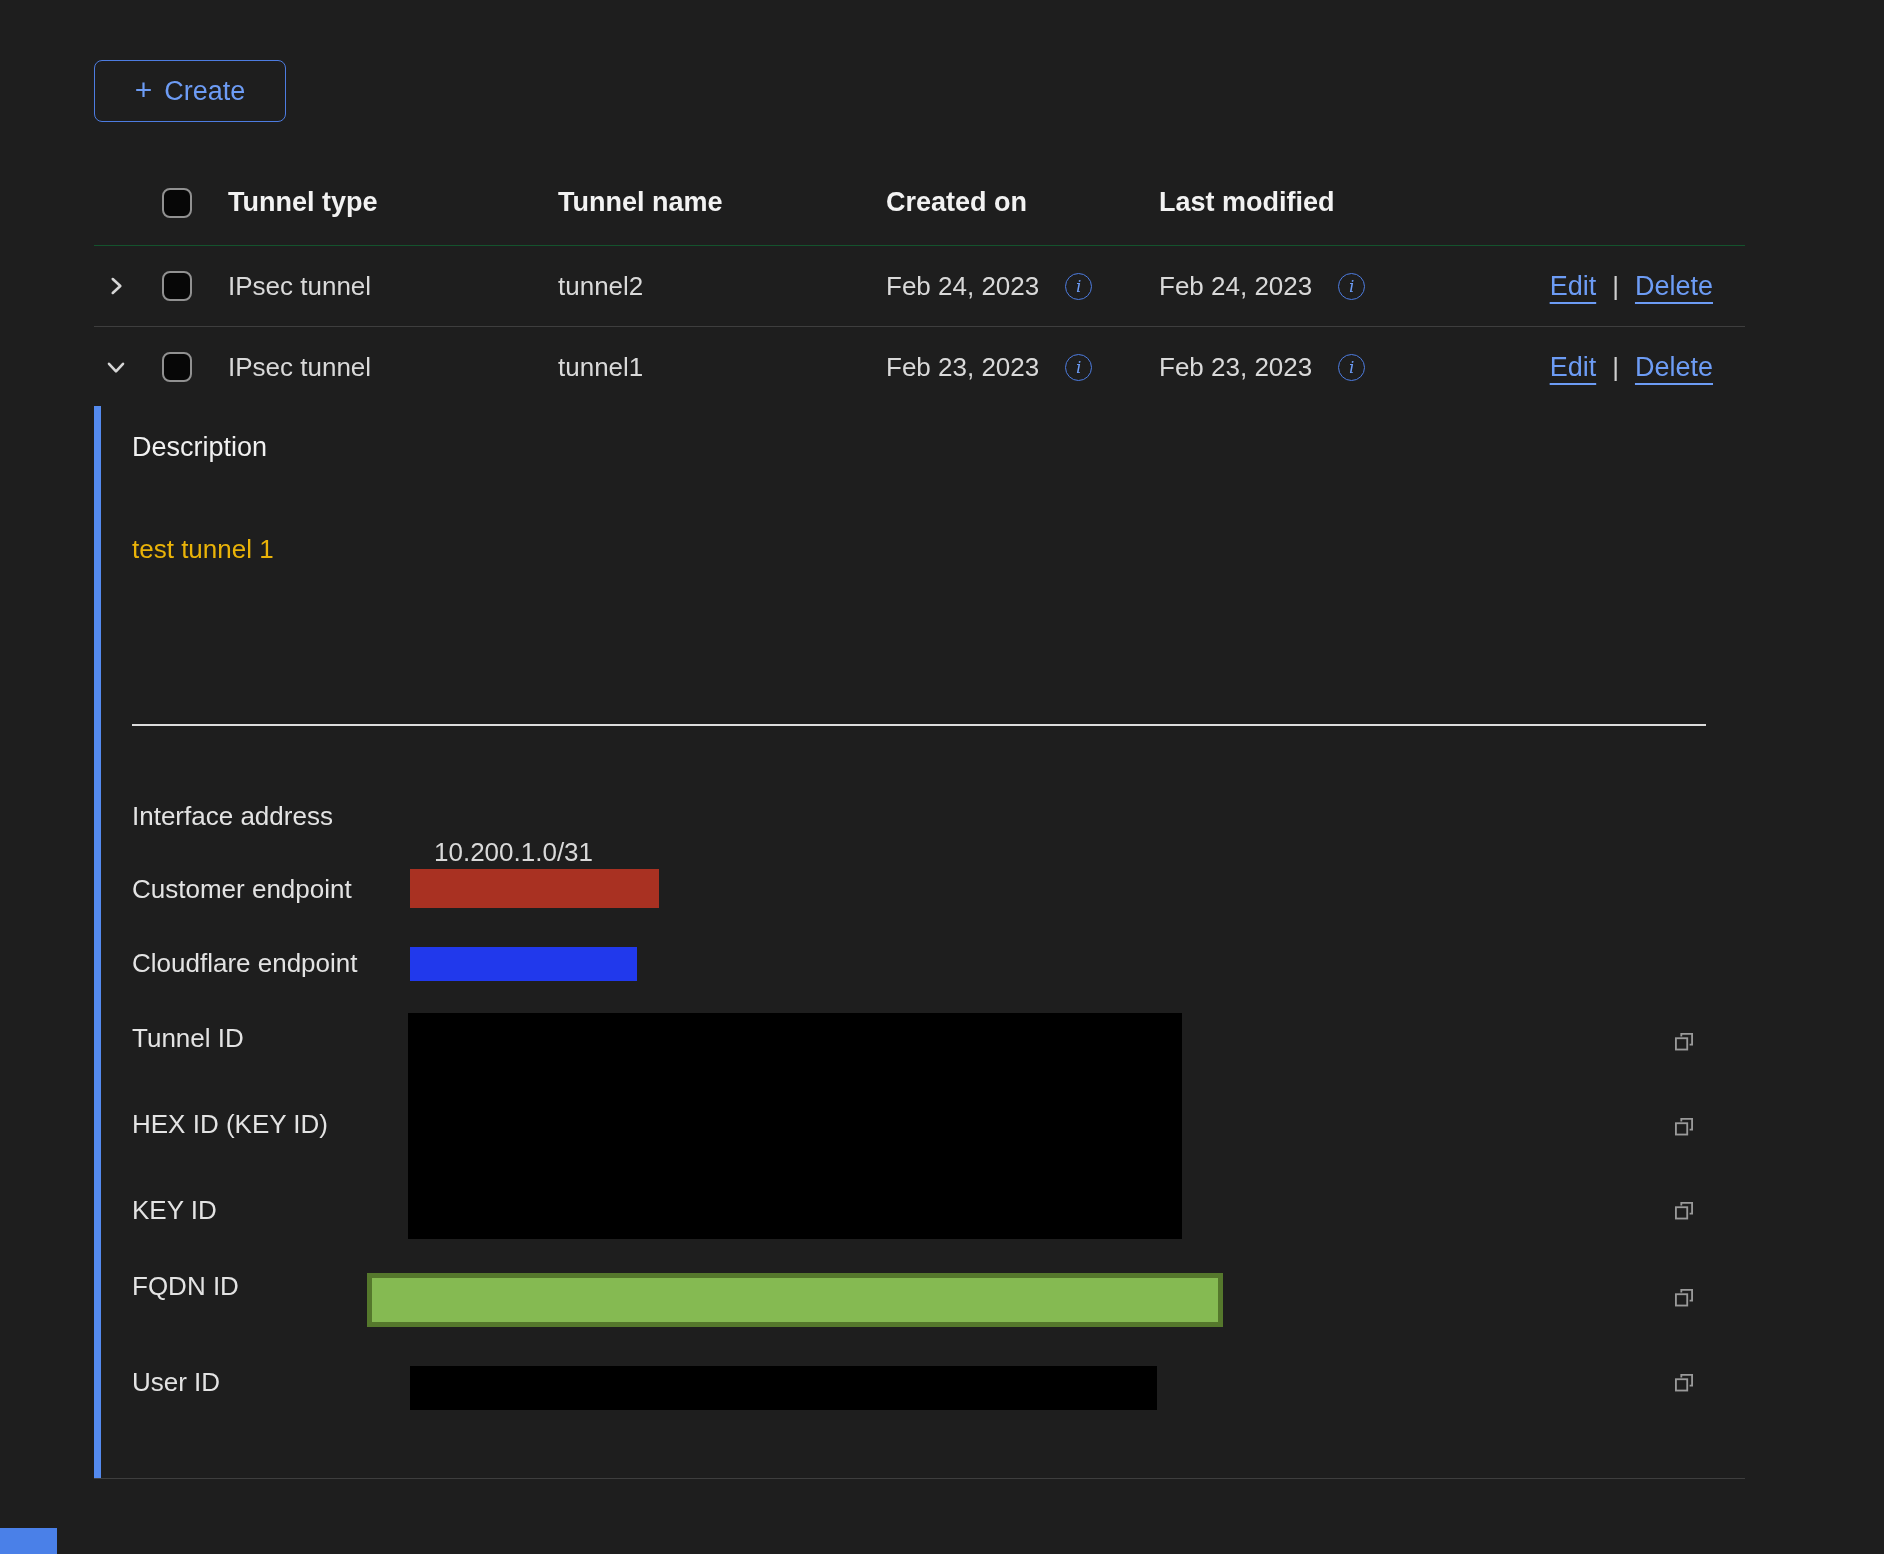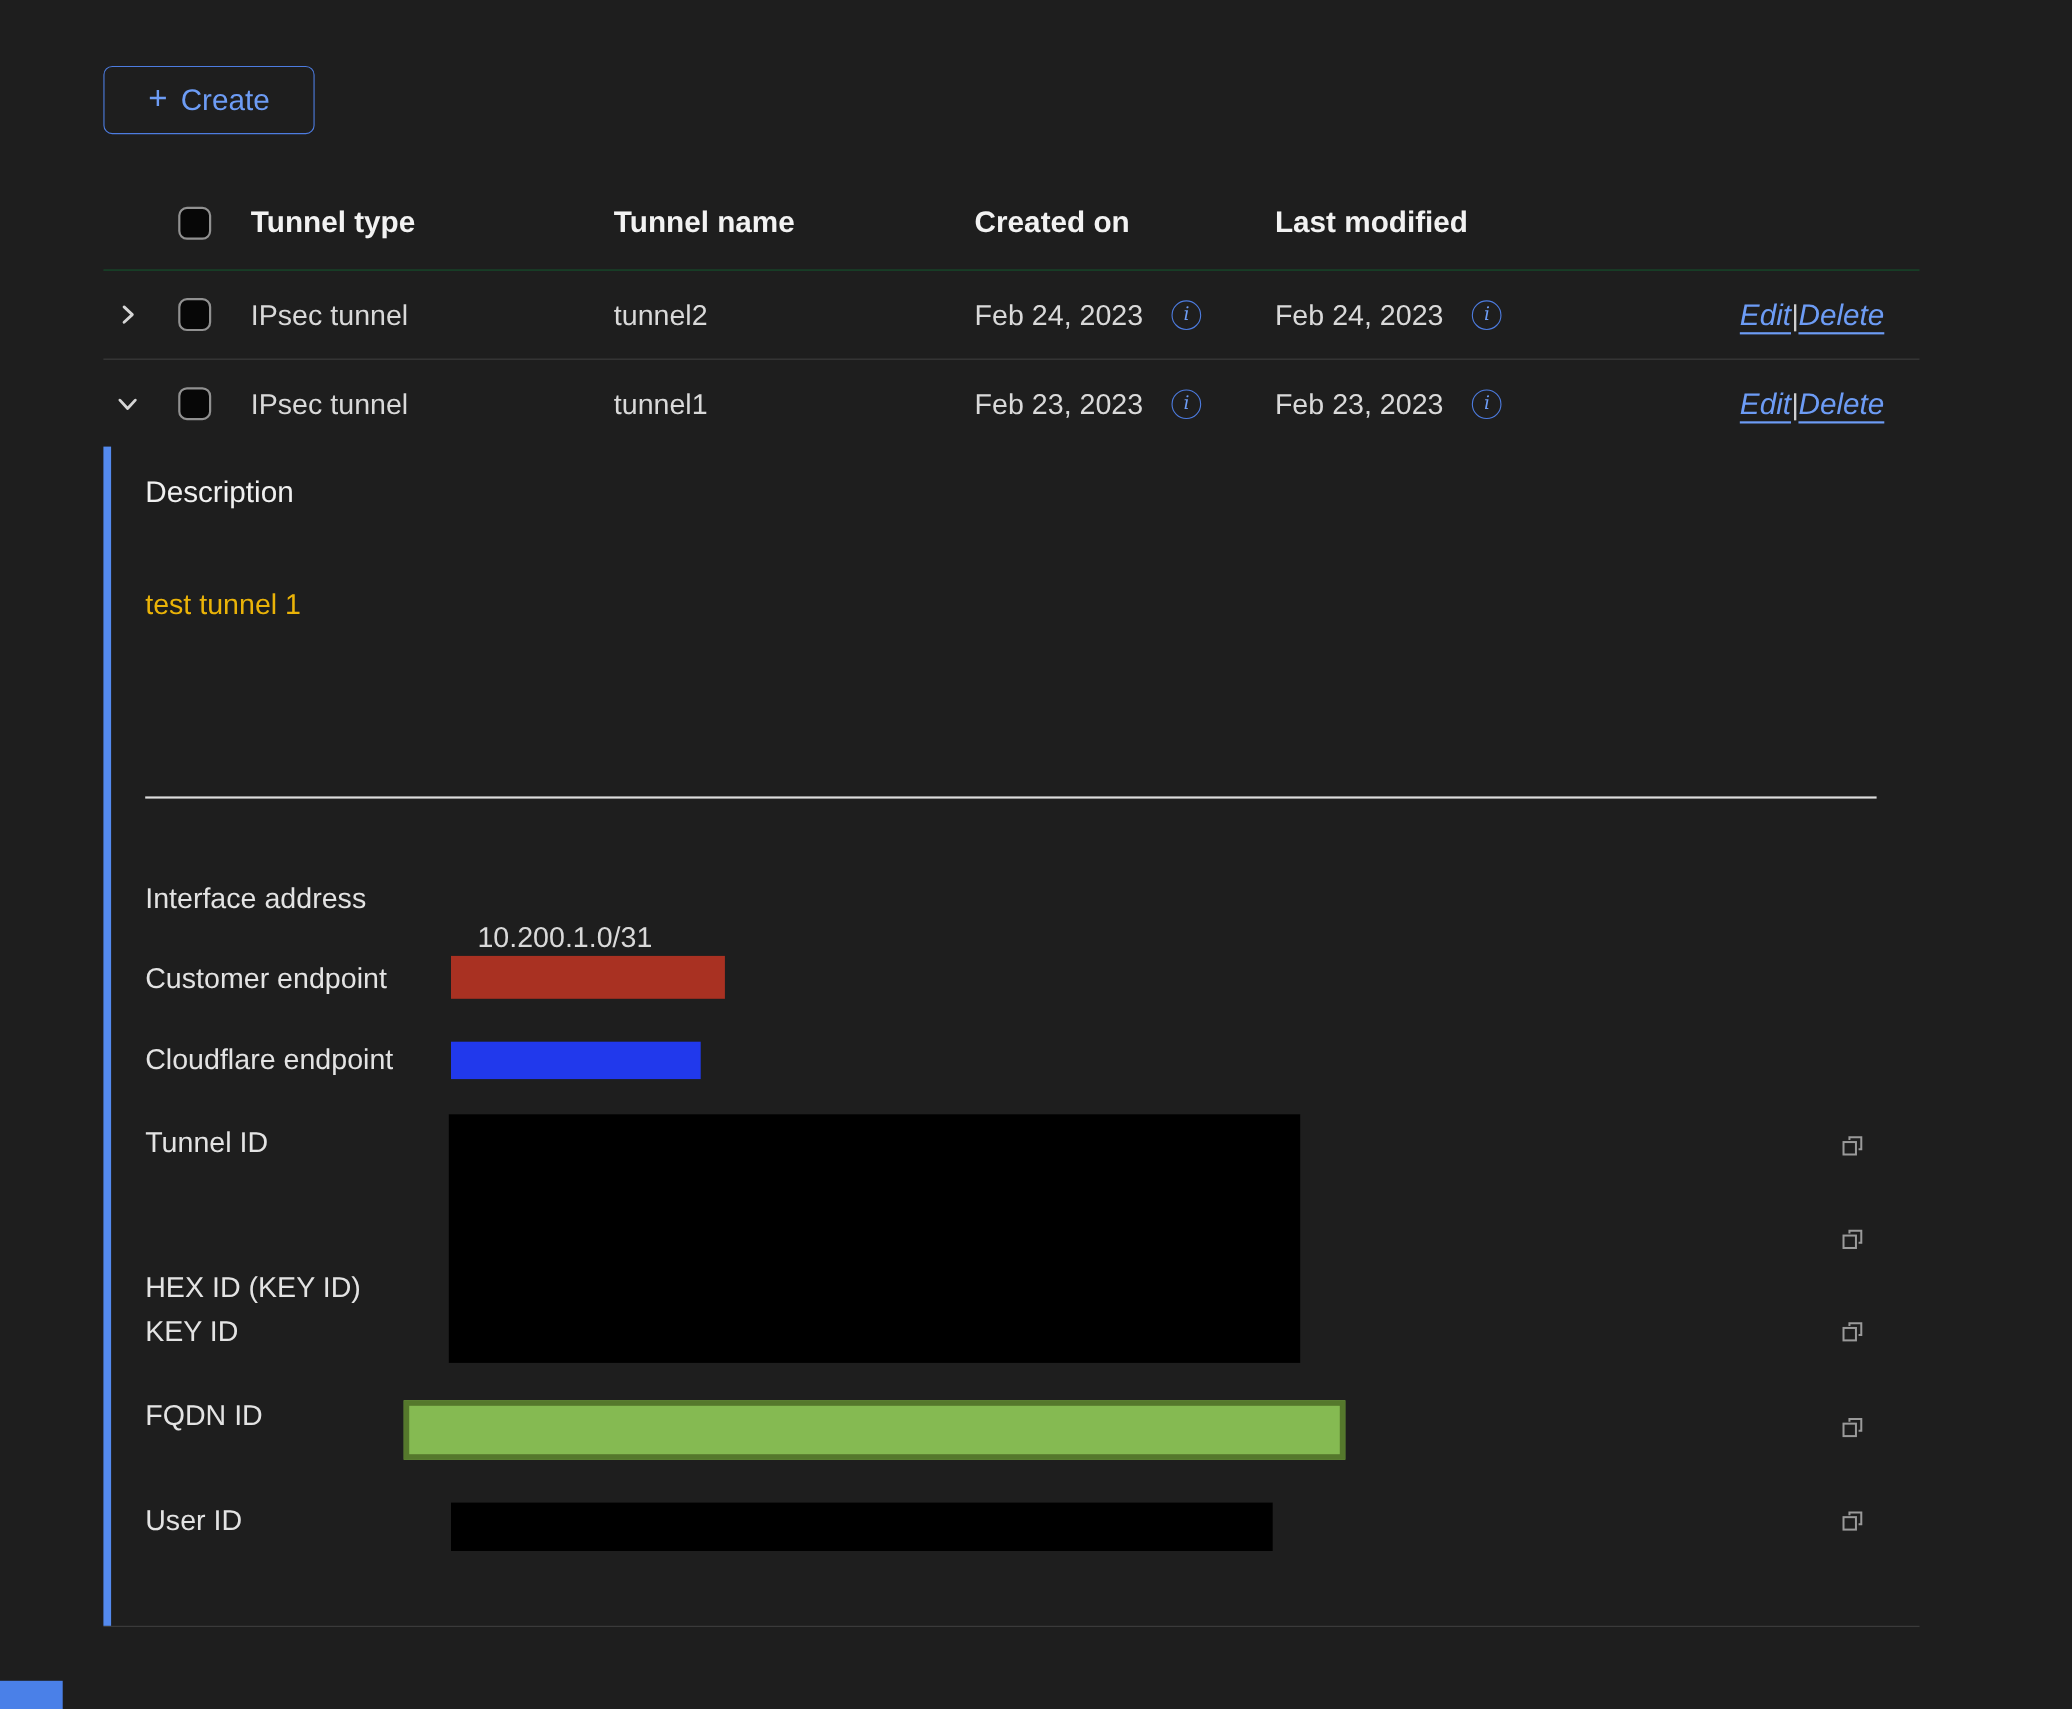--- a/index.html
+++ b/index.html
@@ -28,21 +28,21 @@
   .thead{height:85px;border-bottom:1px solid #14532d;}
   .trow{height:80px;}
   .trow.bordered{border-bottom:1px solid #3e3e3e;}
   .cell{flex:0 0 auto;display:flex;align-items:center;}
   .c-exp{width:68px;padding-left:8px;box-sizing:border-box;}
   .c-check{width:66px;}
   .c-type{width:330px;}
   .c-name{width:328px;}
   .c-created{width:273px;}
   .c-modified{width:390px;}
-  .c-actions{flex:1 1 auto;justify-content:flex-end;padding-right:32px;font-style:italic;}
+  .c-actions{flex:1 1 auto;justify-content:flex-end;padding-right:32px;gap:16px;}
   .th{font-weight:700;color:#f2f2f2;font-size:27px;}
   .td{font-size:26px;color:#d9d9d9;}
   .checkbox{
     width:30px;height:30px;border-radius:8px;border:2px solid #919191;
     background:#070707;box-sizing:border-box;cursor:pointer;
   }
   .chev{display:flex;align-items:center;justify-content:center;cursor:pointer;}
   .info{
     display:inline-flex;align-items:center;justify-content:center;
     width:27px;height:27px;border-radius:50%;border:1.5px solid #4d7ce0;
@@ -176,21 +176,21 @@
     <div class="flabel" style="top:395px;">Interface address</div>
     <div class="fvalue" style="top:395px;margin-top:36px;">10.200.1.0/31</div>
 
     <div class="flabel" style="top:468px;">Customer endpoint</div>
     <div class="redact r-red" style="background-color: rgb(169, 49, 34);"></div>
 
     <div class="flabel" style="top:542px;">Cloudflare endpoint</div>
     <div class="redact r-blue" style="background-color: rgb(33, 57, 236);"></div>
 
     <div class="flabel" style="top:617px;">Tunnel ID</div>
-    <div class="flabel" style="top:703px;margin-top:46px;">HEX ID (KEY ID)</div>
+    <div class="flabel" style="top:703px;">HEX ID (KEY ID)</div>
     <div class="flabel" style="top:789px;">KEY ID</div>
     <div class="redact r-black-large" style="background-color: rgb(0, 0, 0);"></div>
 
     <div class="flabel" style="top:865px;">FQDN ID</div>
     <div class="redact r-green" style="background-color: rgb(133, 186, 82);"></div>
 
     <div class="flabel" style="top:961px;">User ID</div>
     <div class="redact r-black-bar" style="background-color: rgb(0, 0, 0);"></div>
 
     <button class="copy-btn" style="top:622px;">

